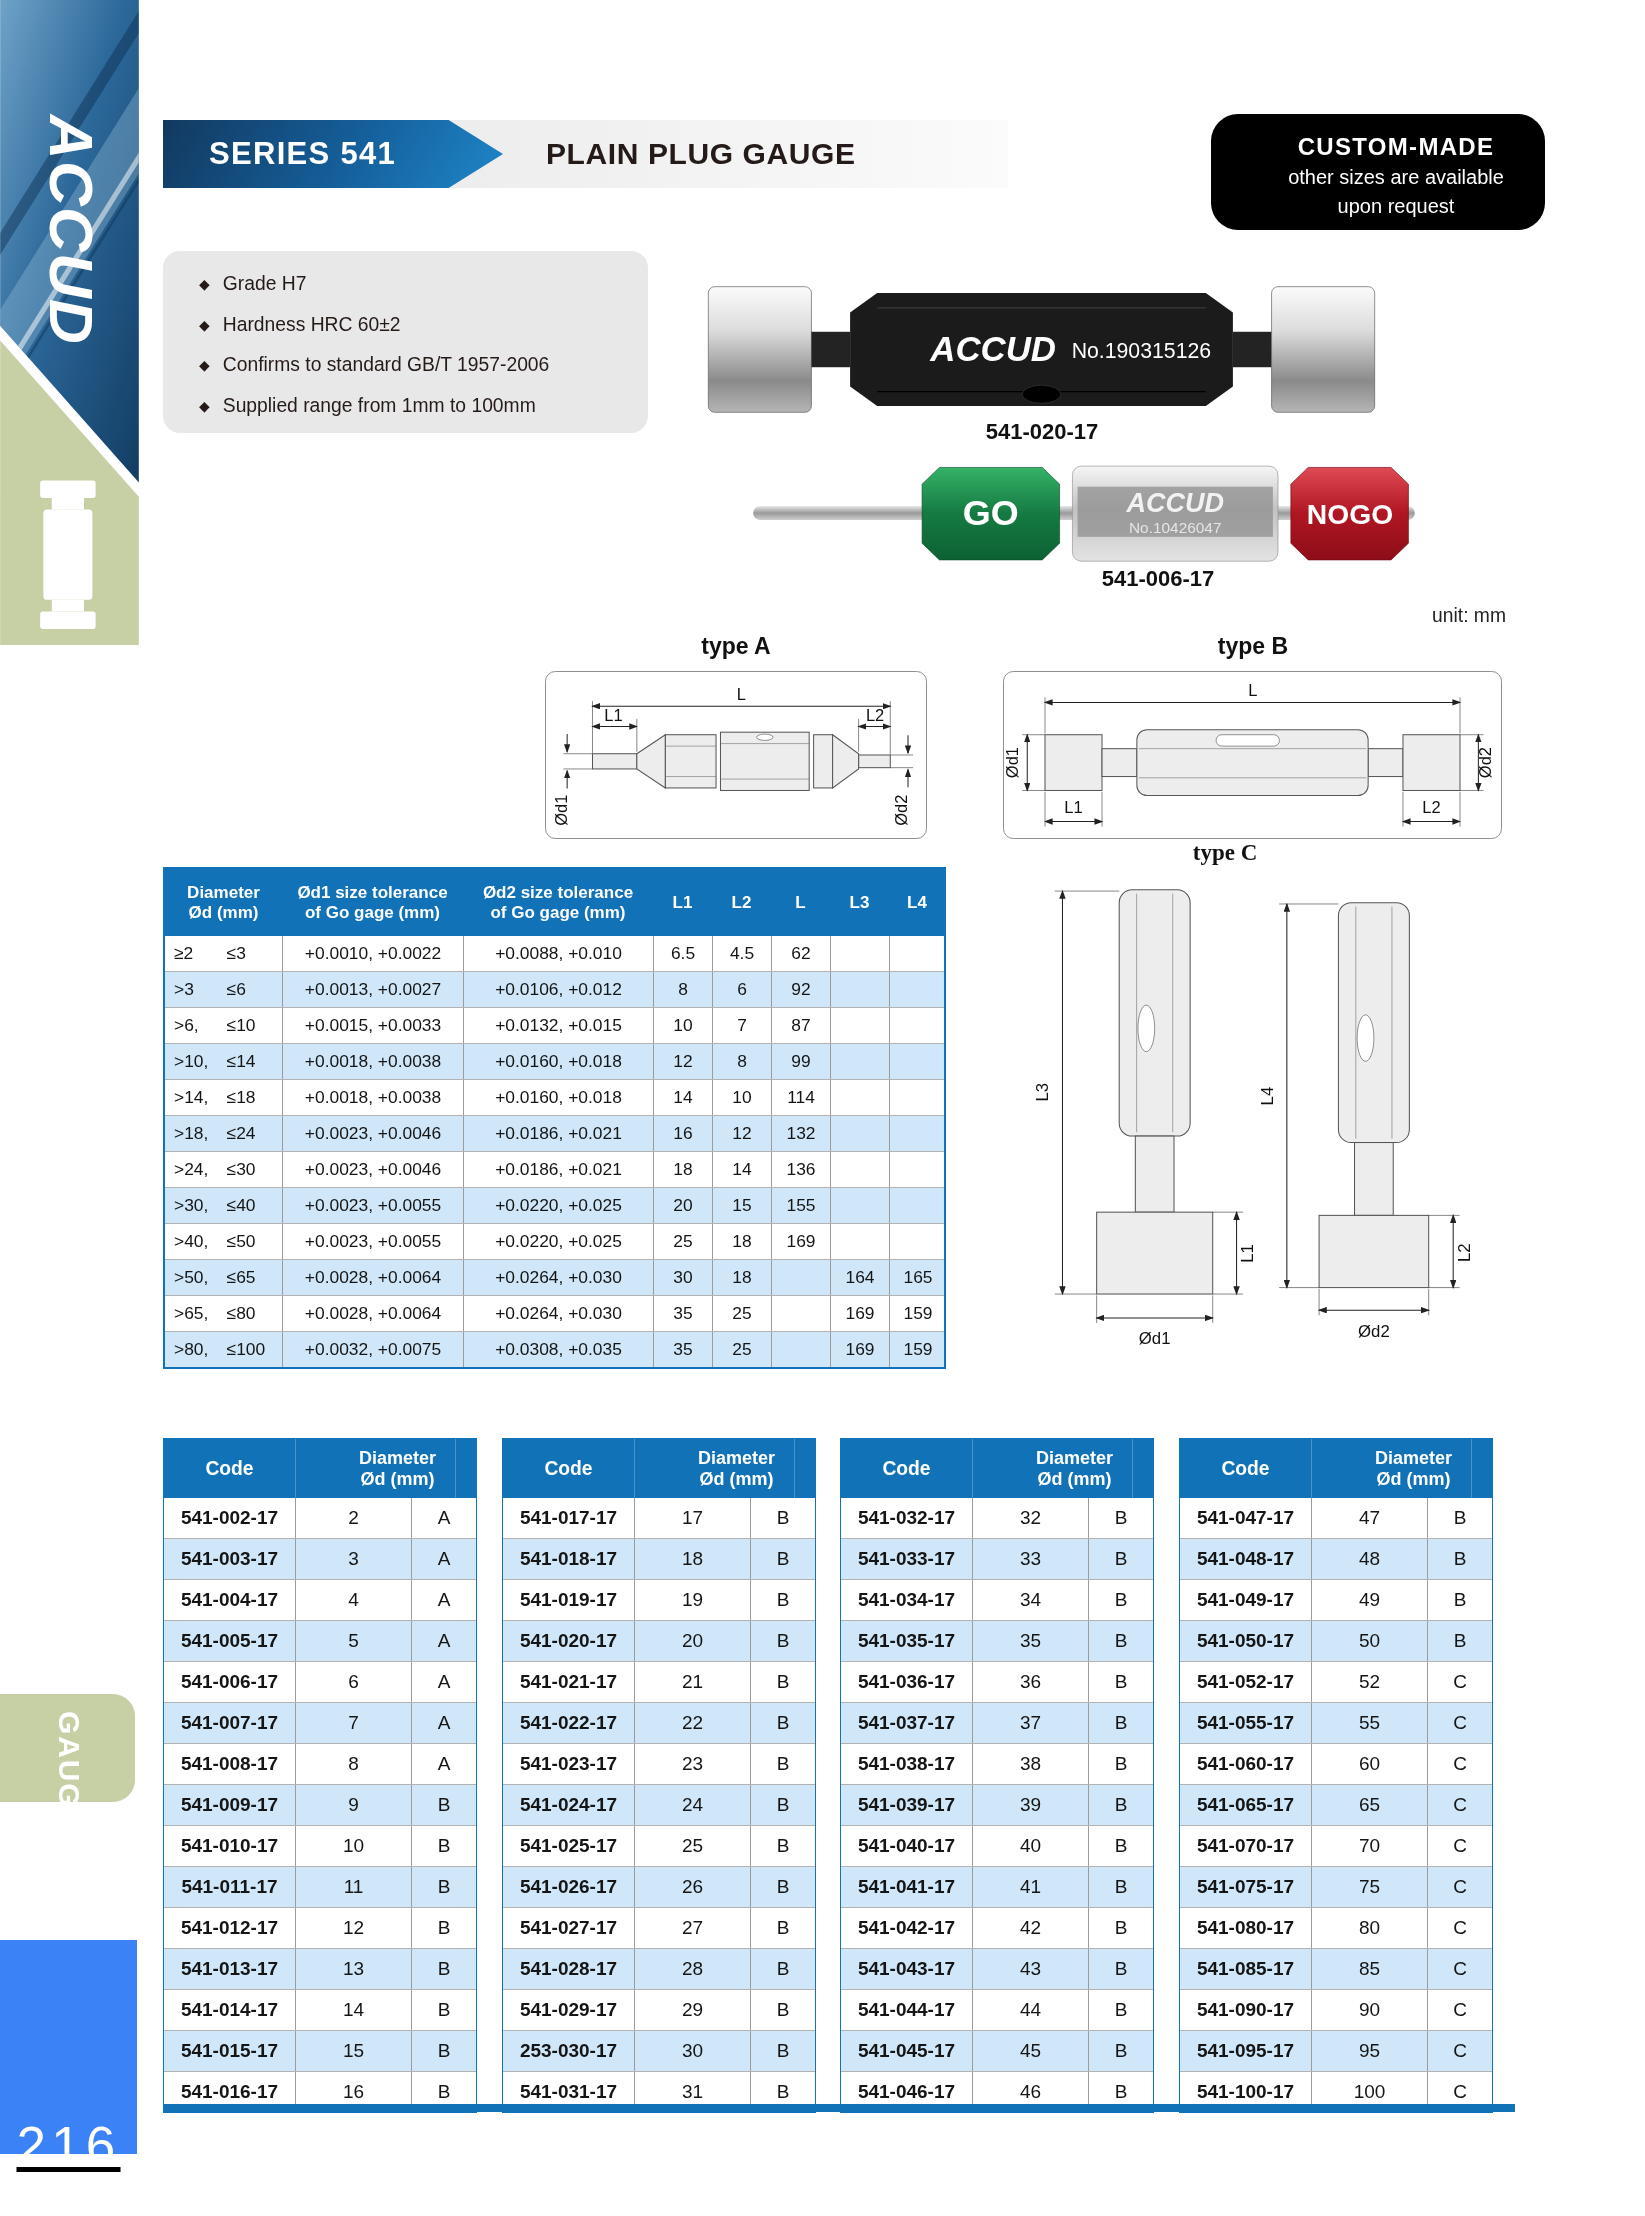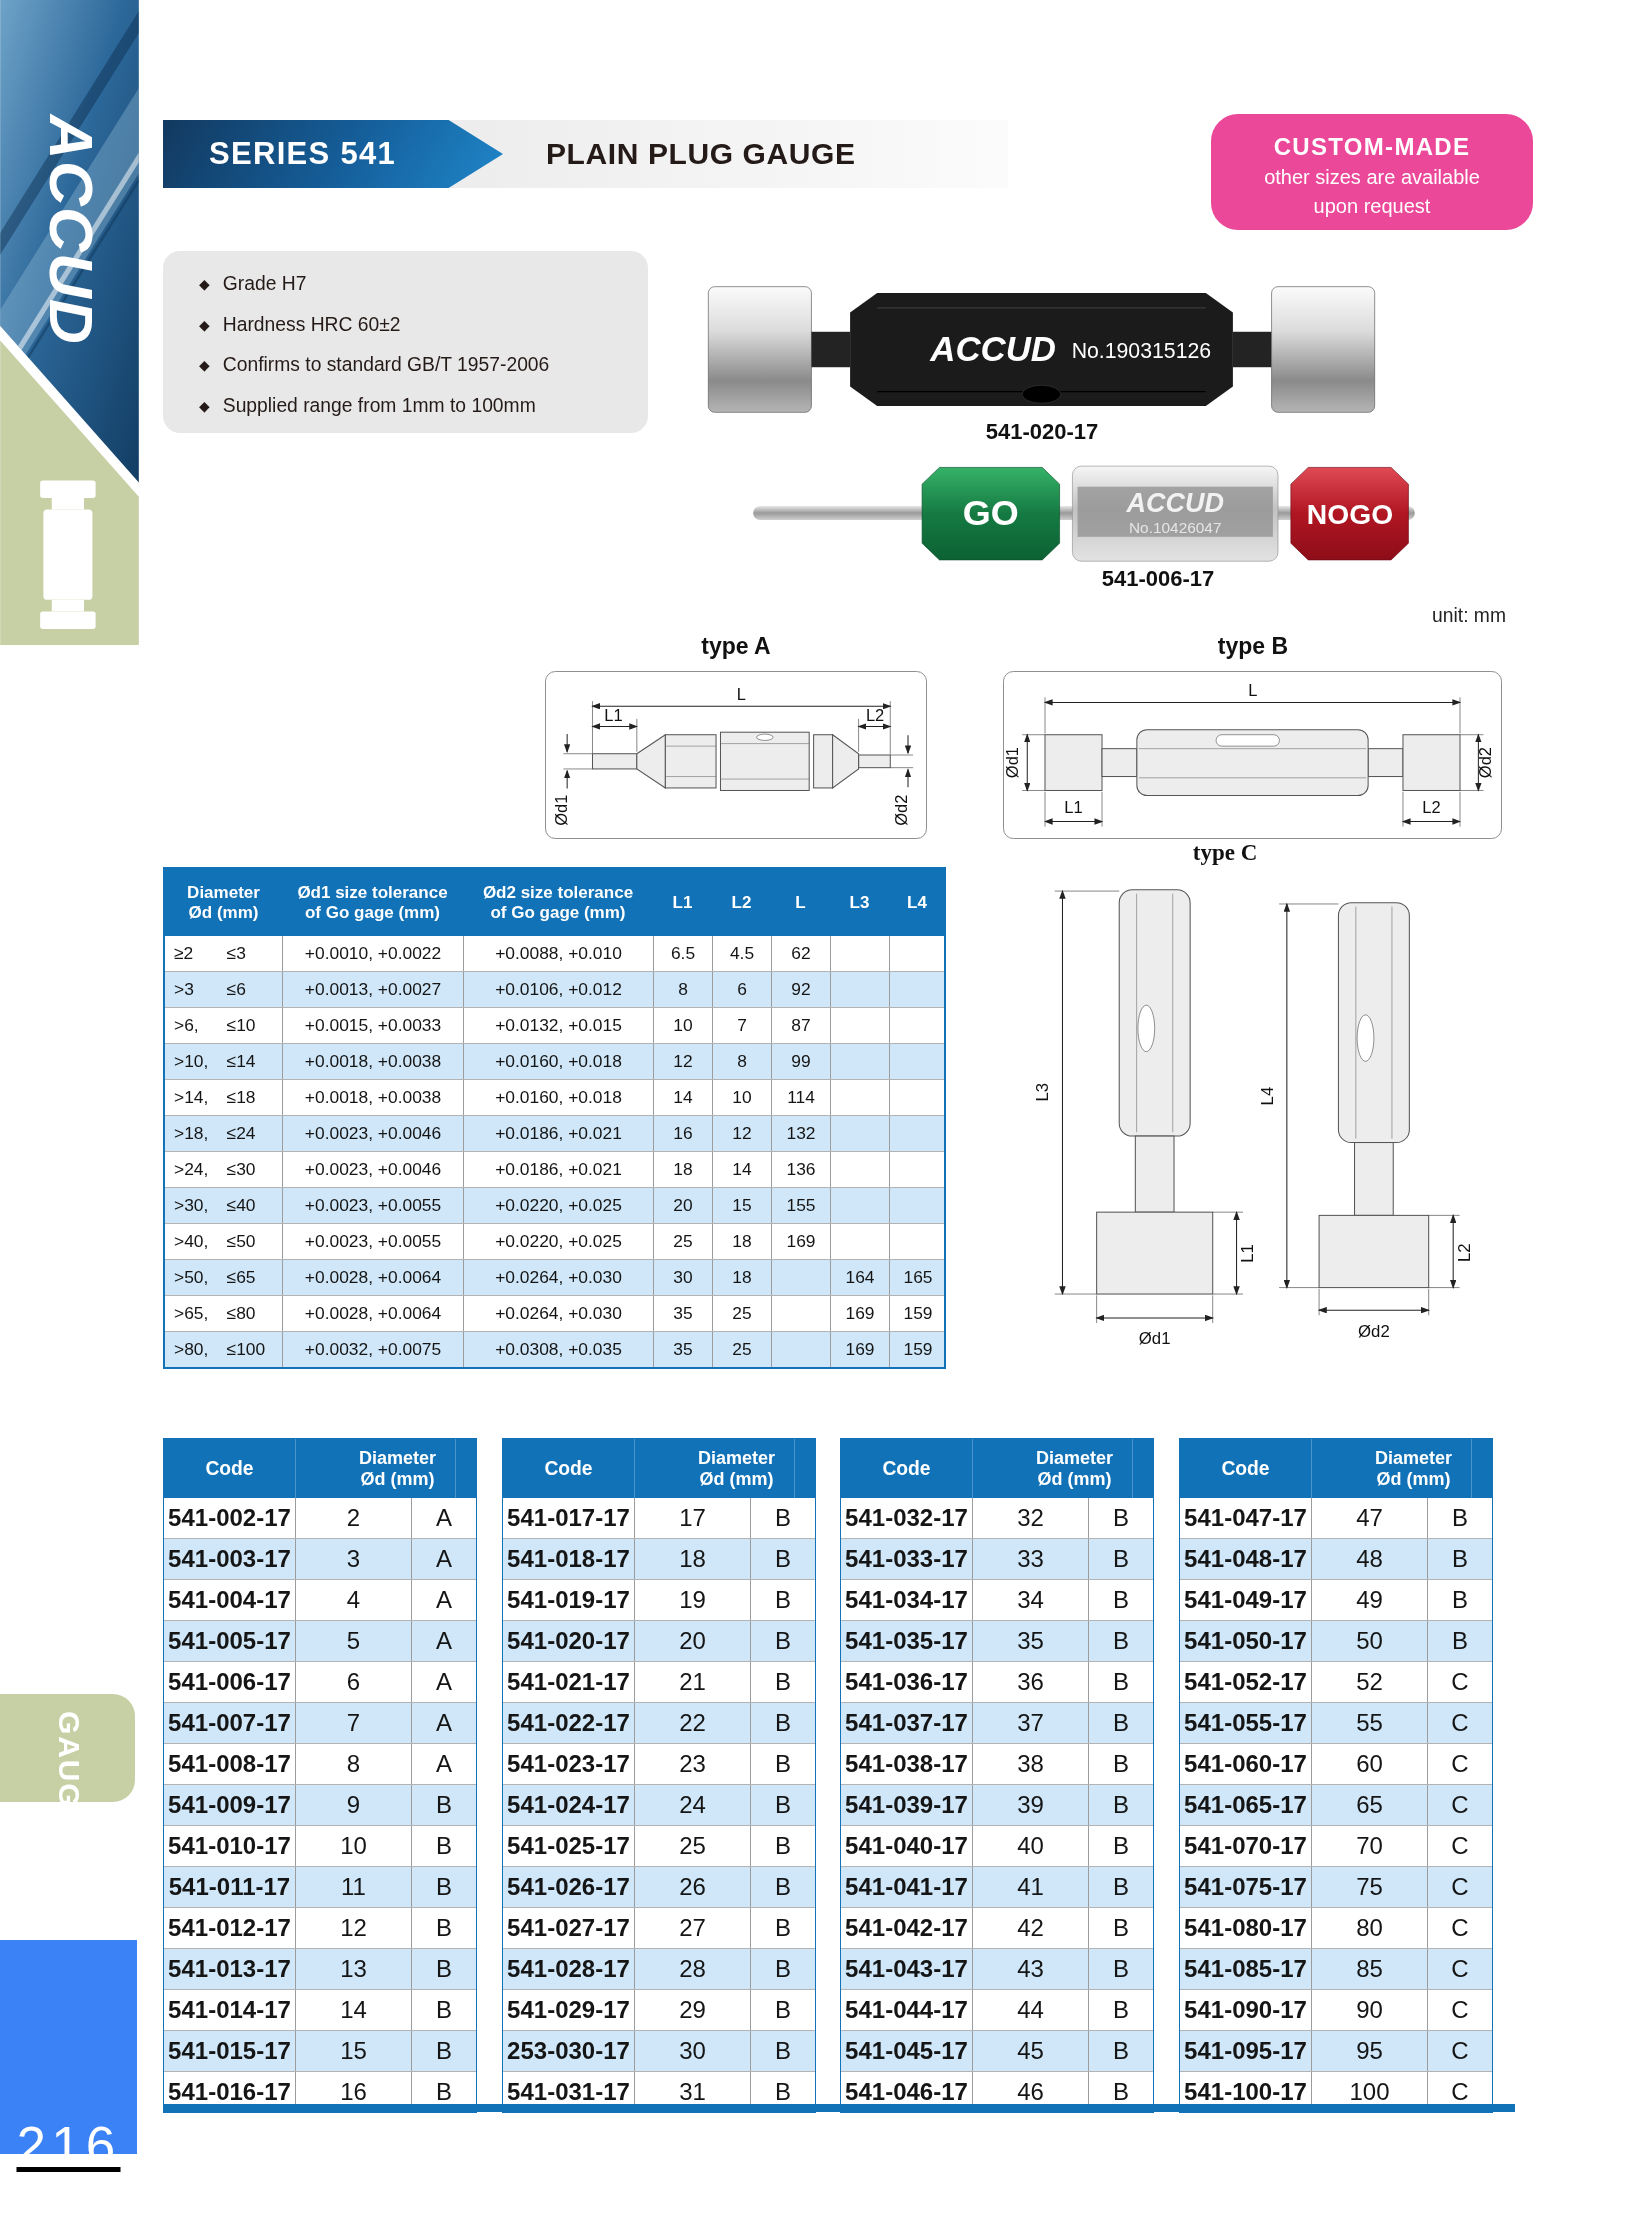--- a/index.html
+++ b/index.html
@@ -21,22 +21,22 @@
   
   .title-bar{position:absolute;left:163px;top:120px;width:845px;height:68px;
     background:linear-gradient(90deg,#e7e6e6 0%,#f2f1f1 55%,#fbfbfb 100%);}
   .series-arrow{position:absolute;left:163px;top:120px;width:340px;height:68px;
     background:linear-gradient(120deg,#12395f 0%,#155f9b 55%,#1f86c9 100%);
     clip-path:polygon(0 0,84% 0,100% 50%,84% 100%,0 100%);}
   .series-arrow span{display:block;padding-left:46px;line-height:68px;color:#fff;font-weight:bold;
     font-size:31px;letter-spacing:1.3px;}
   .page-title{position:absolute;left:530px;top:120px;height:68px;line-height:68px;color:#241b18;
     font-weight:bold;font-size:30px;letter-spacing:0.6px;margin-left:16px;}
-  .badge{position:absolute;left:1211px;top:114px;width:322px;height:116px;background:#ec4899;
-    border-radius:27px;color:#fff;text-align:center;}
+  .badge{position:absolute;left:1211px;top:114px;width:298px;height:116px;background:#000000;
+    border-radius:27px;color:#fff;text-align:center;padding-left:36px;}
   .badge .b1{margin-top:19.3px;font-size:24px;font-weight:bold;letter-spacing:1.3px;}
   .badge .b2{margin-top:5.2px;font-size:20px;line-height:23px;}
 
   
   .features{position:absolute;left:163px;top:251px;width:485px;height:182px;background:#e9e8e8;border-radius:17px;}
   .feat{position:absolute;left:36px;display:flex;align-items:center;gap:13px;color:#241b18;font-size:19.3px;}
   .feat .dia{font-size:14px;color:#241b18;}
 
   
   .caption{position:absolute;font-size:22px;font-weight:bold;color:#111;text-align:center;}
@@ -68,21 +68,21 @@
   .spec-body .trow > div:last-child{border-right:none;}
 
   
   .code-table{position:absolute;top:1438px;width:312px;border:1.9px solid #1172b7;background:#fff;}
   .code-head{display:grid;grid-template-columns:132px 116px 64px;height:59px;background:#1172b7;color:#fff;
     font-weight:bold;gap:44px;}
   .code-head div{display:flex;align-items:center;justify-content:center;text-align:center;white-space:pre-line;
     font-size:19.3px;line-height:21px;border-right:0.6px solid #4a94c9;}
   .code-head div:last-child{border-right:none;}
   .code-body .trow{display:grid;grid-template-columns:132px 116px 64px;height:40px;align-items:center;
-    font-size:24px;color:#151515;border-top:0.6px solid #b3b3b3;}
+    font-size:19px;color:#151515;border-top:0.6px solid #b3b3b3;}
   .code-body .trow:first-child{border-top:none;}
   .code-body .trow:nth-child(even){background:#cfe7f8;}
   .code-body .trow > div{height:100%;display:flex;align-items:center;justify-content:center;
     border-right:0.6px solid #9c9c9c;}
   .code-body .trow > div:last-child{border-right:none;}
   .code-body .trow > div.code{font-weight:bold;}
 
   .bottom-bar{position:absolute;left:163px;top:2104px;width:1352px;height:8.4px;background:#1172b7;}
 </style>
 </head>

